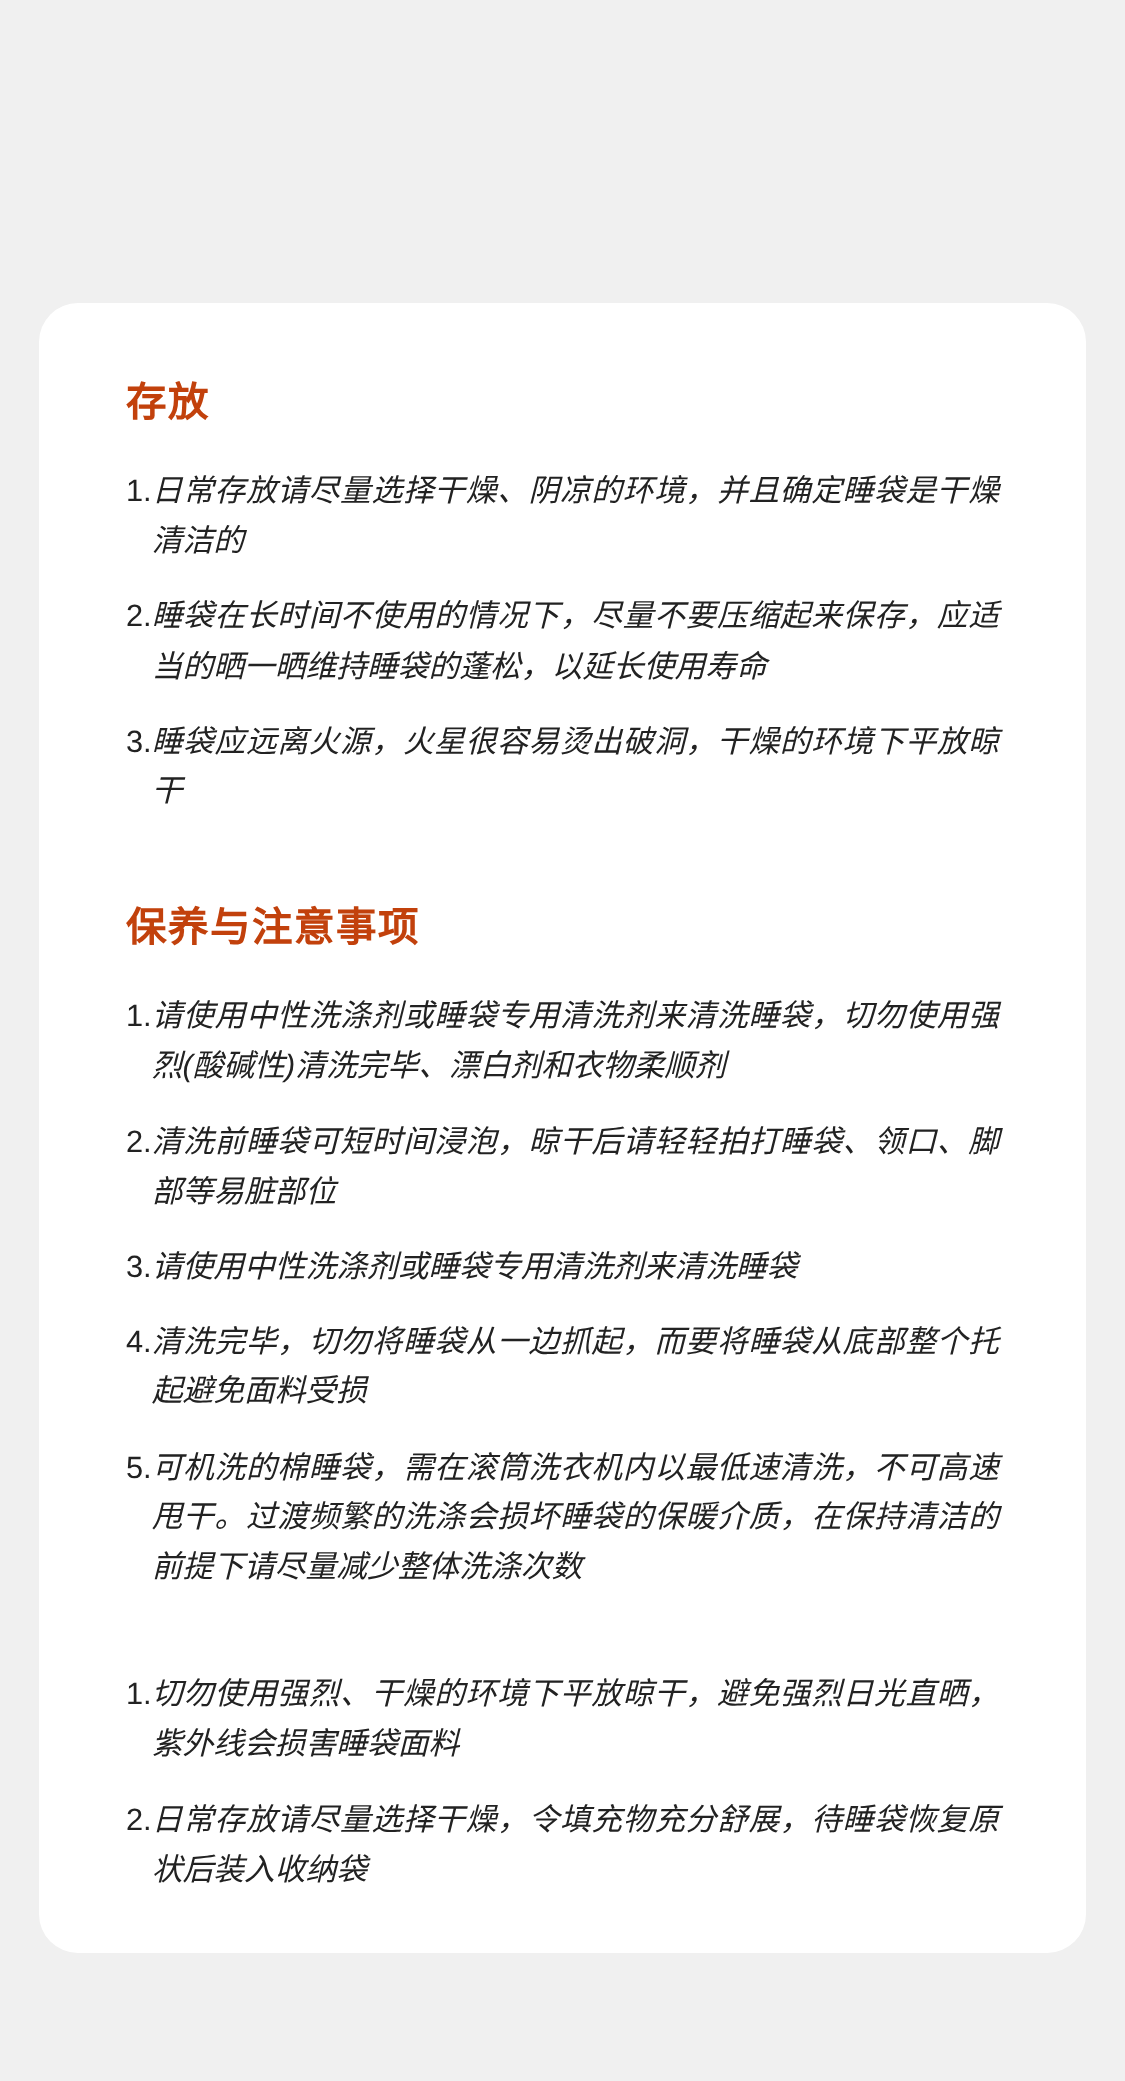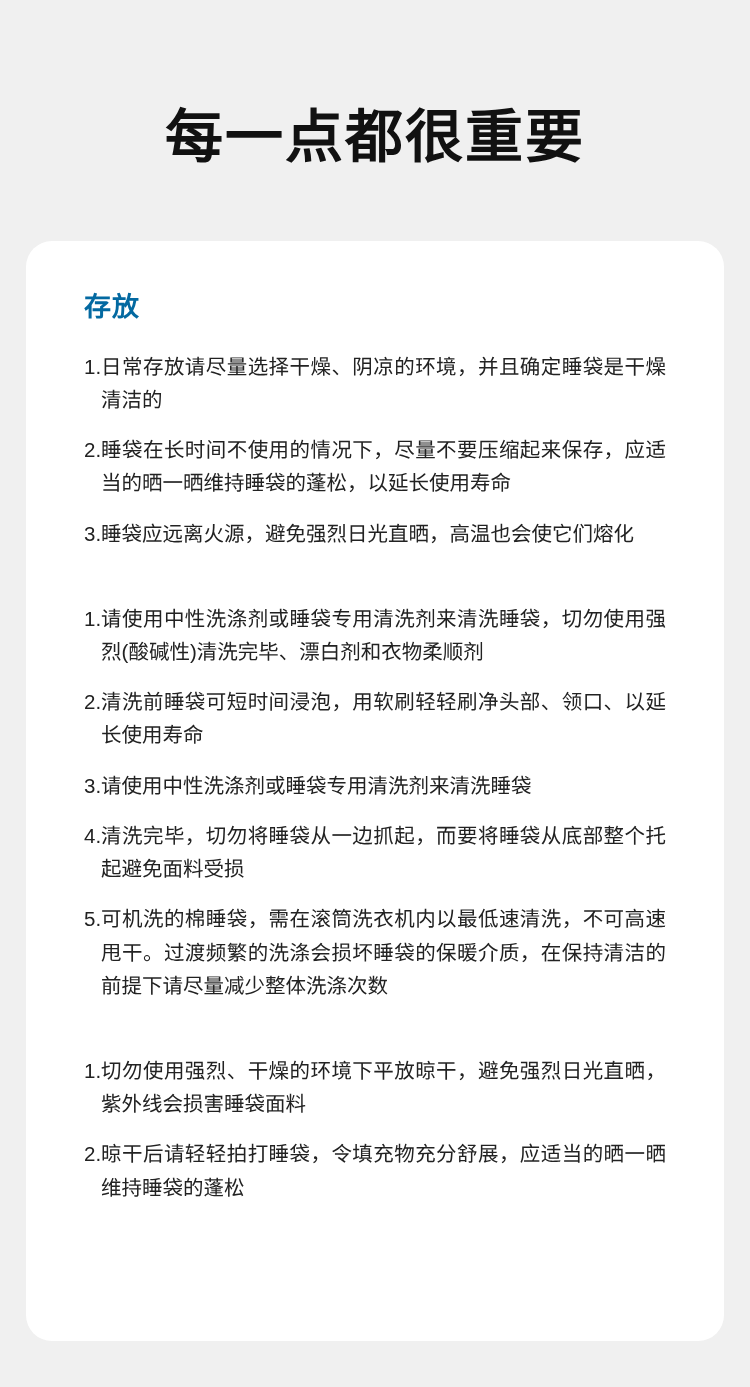--- a/index.html
+++ b/index.html
@@ -49,21 +49,21 @@
   .section {
     margin-bottom: 44px;
   }
   .section:last-child {
     margin-bottom: 0;
   }
 
   .section-heading {
     font-size: 27px;
     font-weight: bold;
-    color: #0369a1;
+    color: #c2410c;
     margin: 0 0 26px 0;
     letter-spacing: 1px;
   }
 
   .item-list {
     margin: 0;
     padding: 0;
     list-style: none;
   }
 
@@ -85,62 +85,63 @@
     line-height: 1.62;
     color: #222222;
   }
 
   .item-text {
     flex: 1 1 auto;
     font-size: 20.5px;
     line-height: 1.62;
     color: #222222;
     text-align: justify;
+    font-style: italic;
   }
 
   .section-gap-large {
     margin-bottom: 52px;
   }
 </style>
 </head>
 <body>
 
 <div class="page">
 
-  <h1 class="page-title">每一点都很重要</h1>
 
   <div class="card">
 
     <div class="section section-gap-large">
       <h2 class="section-heading">存放</h2>
       <ul class="item-list">
         <li class="list-item">
           <span class="item-index">1.</span>
           <span class="item-text">日常存放请尽量选择干燥、阴凉的环境，并且确定睡袋是干燥清洁的</span>
         </li>
         <li class="list-item">
           <span class="item-index">2.</span>
           <span class="item-text">睡袋在长时间不使用的情况下，尽量不要压缩起来保存，应适当的晒一晒维持睡袋的蓬松，以延长使用寿命</span>
         </li>
         <li class="list-item">
           <span class="item-index">3.</span>
-          <span class="item-text">睡袋应远离火源，避免强烈日光直晒，高温也会使它们熔化</span>
+          <span class="item-text">睡袋应远离火源，火星很容易烫出破洞，干燥的环境下平放晾干</span>
         </li>
       </ul>
     </div>
 
     <div class="section section-gap-large">
+      <h2 class="section-heading">保养与注意事项</h2>
       <ul class="item-list">
         <li class="list-item">
           <span class="item-index">1.</span>
           <span class="item-text">请使用中性洗涤剂或睡袋专用清洗剂来清洗睡袋，切勿使用强烈(酸碱性)清洗完毕、漂白剂和衣物柔顺剂</span>
         </li>
         <li class="list-item">
           <span class="item-index">2.</span>
-          <span class="item-text">清洗前睡袋可短时间浸泡，用软刷轻轻刷净头部、领口、以延长使用寿命</span>
+          <span class="item-text">清洗前睡袋可短时间浸泡，晾干后请轻轻拍打睡袋、领口、脚部等易脏部位</span>
         </li>
         <li class="list-item">
           <span class="item-index">3.</span>
           <span class="item-text">请使用中性洗涤剂或睡袋专用清洗剂来清洗睡袋</span>
         </li>
         <li class="list-item">
           <span class="item-index">4.</span>
           <span class="item-text">清洗完毕，切勿将睡袋从一边抓起，而要将睡袋从底部整个托起避免面料受损</span>
         </li>
         <li class="list-item">
@@ -151,19 +152,19 @@
     </div>
 
     <div class="section">
       <ul class="item-list">
         <li class="list-item">
           <span class="item-index">1.</span>
           <span class="item-text">切勿使用强烈、干燥的环境下平放晾干，避免强烈日光直晒，紫外线会损害睡袋面料</span>
         </li>
         <li class="list-item">
           <span class="item-index">2.</span>
-          <span class="item-text">晾干后请轻轻拍打睡袋，令填充物充分舒展，应适当的晒一晒维持睡袋的蓬松</span>
+          <span class="item-text">日常存放请尽量选择干燥，令填充物充分舒展，待睡袋恢复原状后装入收纳袋</span>
         </li>
       </ul>
     </div>
 
   </div>
 </div>
 
 </body></html>

